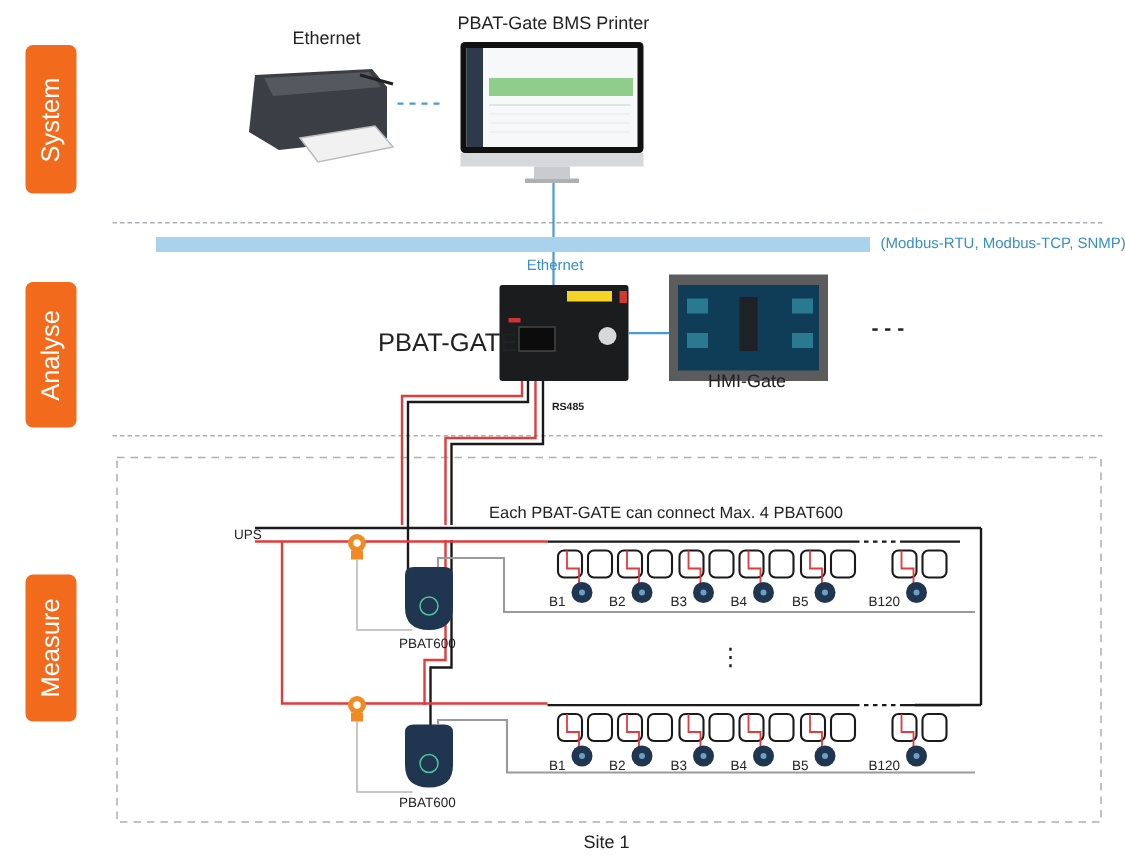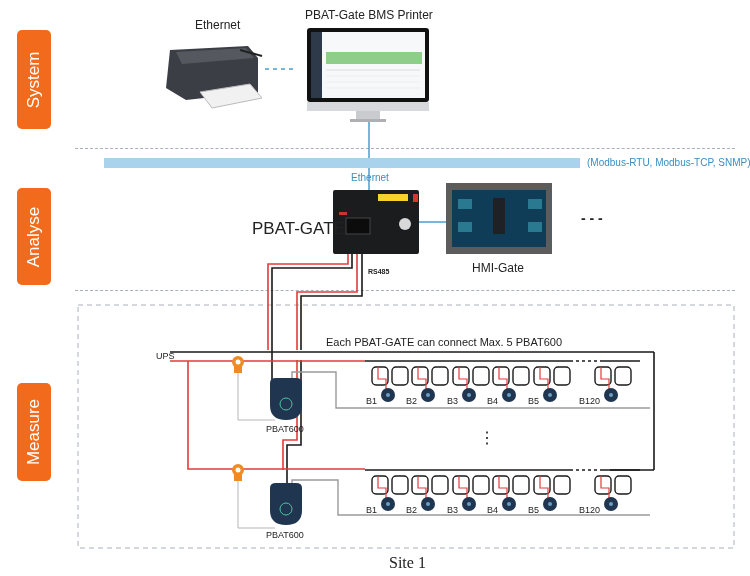--- a/index.html
+++ b/index.html
@@ -185,29 +185,29 @@
       <circle cx="611" cy="504" r="7" fill="#1f3550"></circle>
       <circle cx="611" cy="504" r="2" fill="#6aa0c4"></circle>
     </g>
 </svg>
 
 <div class="label" style="left:195px;top:18px;font-size:12px;">Ethernet</div>
 <div class="label" style="left:305px;top:8px;font-size:12px;">PBAT-Gate BMS Printer</div>
 <div class="label" style="left:320px;top:172px;font-size:10px;color:#3a8fc4;width:100px;text-align:center;">Ethernet</div>
 <div class="label" style="left:587px;top:157px;font-size:10px;color:#3a8fc4;">(Modbus-RTU, Modbus-TCP, SNMP)</div>
 <div class="label" style="left:252px;top:219px;font-size:17px;">PBAT-GATE</div>
-<div class="label" style="left:472px;top:261px;font-size:12px;">HMI-Gate</div>
+<div class="label" style="left:472px;top:247px;font-size:12px;">HMI-Gate</div>
 <div class="label" style="left:581px;top:210px;font-size:14px;font-weight:bold;">- - -</div>
 <div class="label" style="left:368px;top:268px;font-size:7px;font-weight:bold;">RS485</div>
 <div class="label" style="left:156px;top:351px;font-size:9px;">UPS</div>
-<div class="label" style="left:326px;top:336px;font-size:11px;">Each PBAT-GATE can connect Max. 5 PBAT600</div>
+<div class="label" style="left:326px;top:336px;font-size:11px;">Each PBAT-GATE can connect Max. 4 PBAT600</div>
 <div class="label" style="left:266px;top:424px;font-size:9px;">PBAT600</div>
 <div class="label" style="left:266px;top:530px;font-size:9px;">PBAT600</div>
 <div class="label" style="left:479px;top:428px;font-size:16px;">⋮</div>
-<div class="label" style="left:389px;top:554px;font-size:16px;font-family:Liberation Serif, serif;">Site 1</div>
+<div class="label" style="left:389px;top:554px;font-size:12px;">Site 1</div>
 
 <div id="battery-labels">
     <div class="label" style="left: 366px; top: 396px; font-size: 9px;">B1</div>
     <div class="label" style="left: 406px; top: 396px; font-size: 9px;">B2</div>
     <div class="label" style="left: 447px; top: 396px; font-size: 9px;">B3</div>
     <div class="label" style="left: 487px; top: 396px; font-size: 9px;">B4</div>
     <div class="label" style="left: 528px; top: 396px; font-size: 9px;">B5</div>
     <div class="label" style="left: 579px; top: 396px; font-size: 9px;">B120</div>
     <div class="label" style="left: 366px; top: 505px; font-size: 9px;">B1</div>
     <div class="label" style="left: 406px; top: 505px; font-size: 9px;">B2</div>

